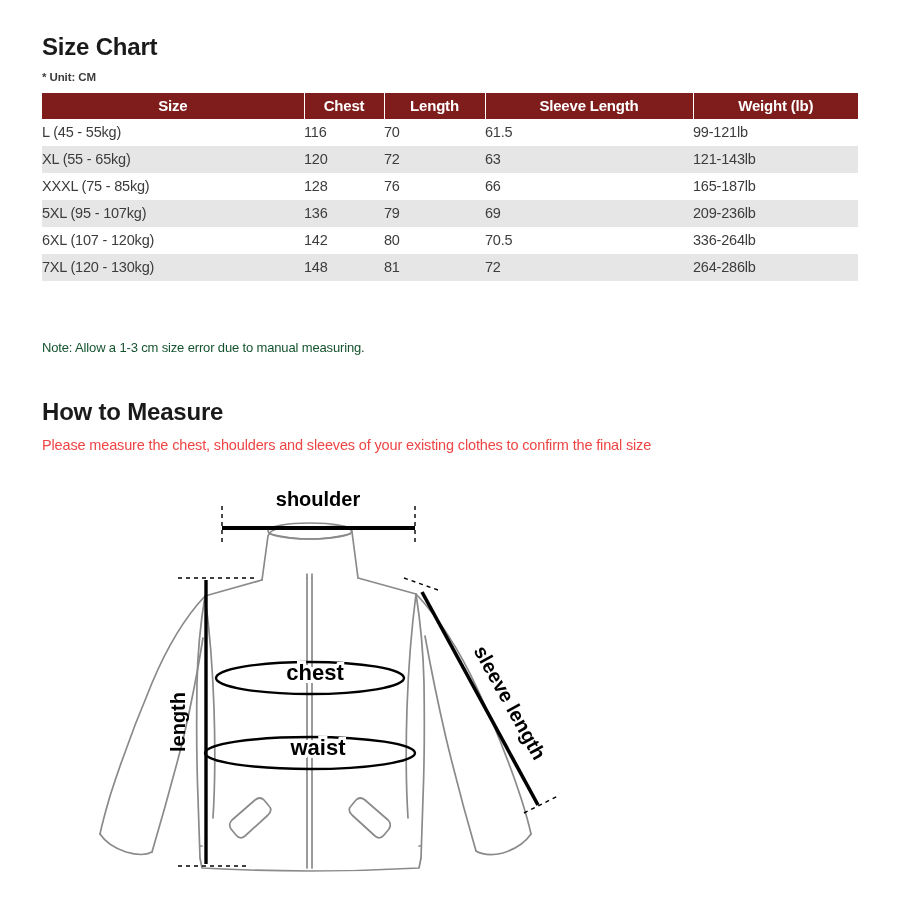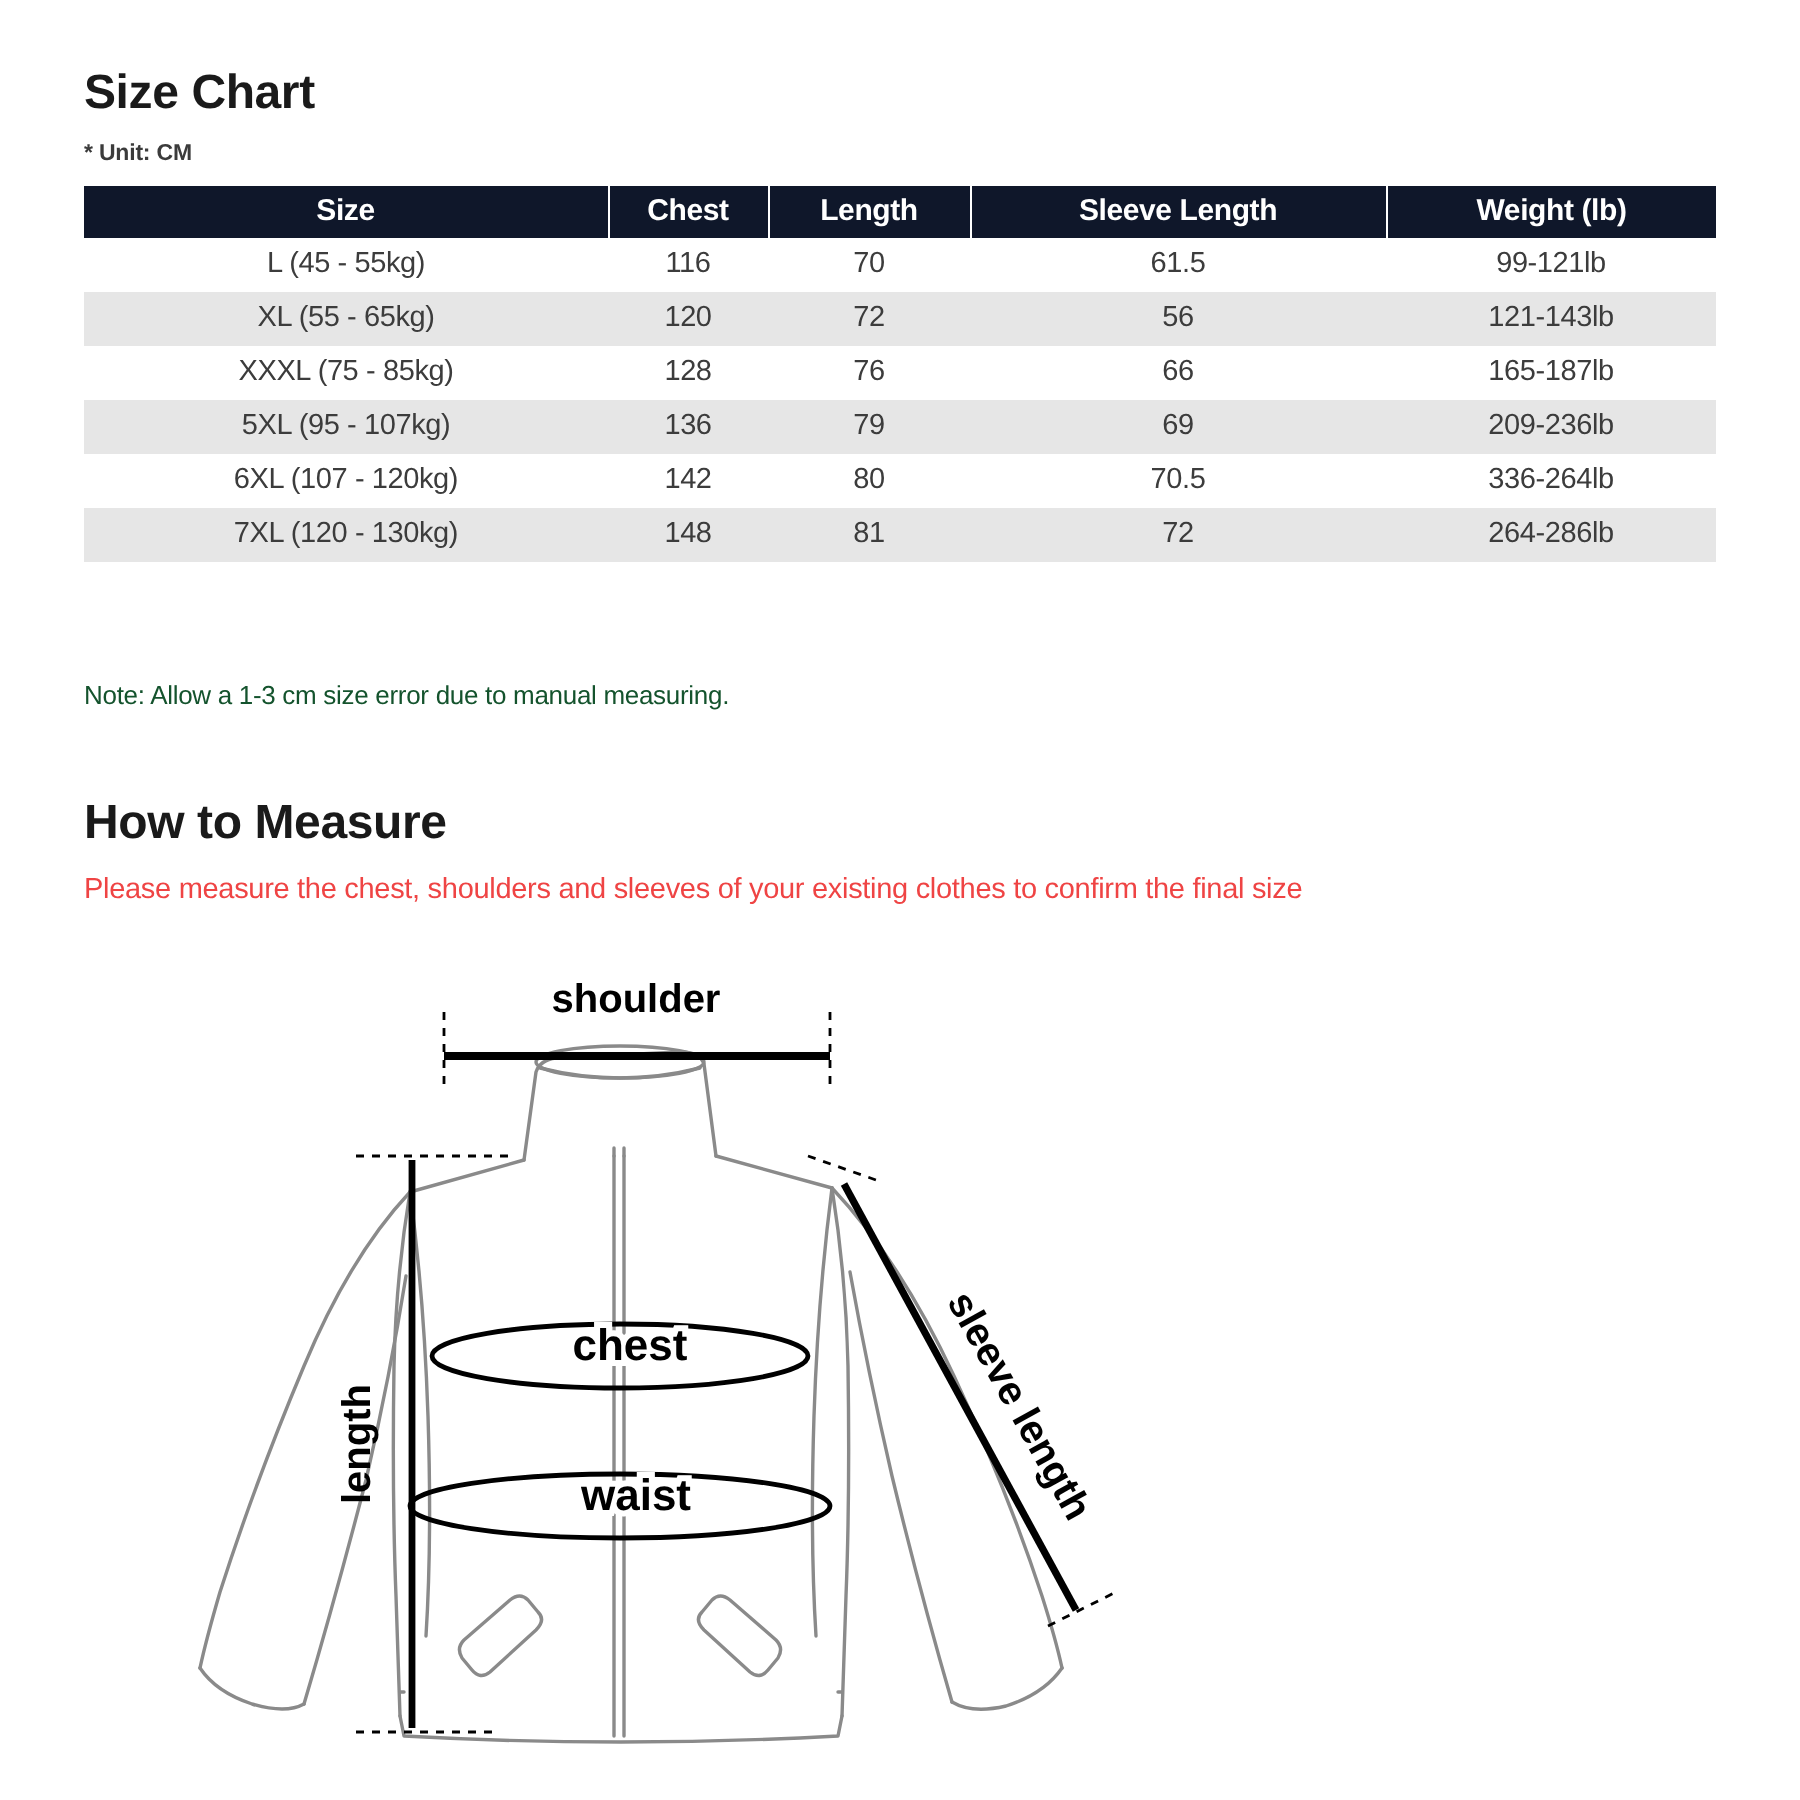--- a/index.html
+++ b/index.html
@@ -71,37 +71,37 @@
   .size-table {
     position: absolute;
     left: 42px;
     top: 93px;
     width: 816px;
     border-collapse: collapse;
     table-layout: fixed;
     font-size: 14.5px;
   }
   .size-table th {
-    background: #0f172a;
+    background: #7f1d1d;
     color: #ffffff;
     font-weight: bold;
     font-size: 15px;
     height: 26px;
     line-height: 26px;
     padding: 0;
     text-align: center;
     letter-spacing: -0.2px;
     border-right: 1px solid #ffffff;
   }
   .size-table th:last-child { border-right: none; }
   .size-table td {
     height: 27px;
     line-height: 27px;
     padding: 0;
-    text-align: center;
+    text-align: left;
     color: #3c3c3c;
     letter-spacing: -0.2px;
     font-size: 14.5px;
   }
   .size-table tbody tr:nth-child(odd)  td { background: #ffffff; }
   .size-table tbody tr:nth-child(even) td { background: #e6e6e6; }
 
   .col-size   { width: 262px; }
   .col-chest  { width: 80px; }
   .col-length { width: 101px; }
@@ -153,21 +153,21 @@
         <td>L (45 - 55kg)</td>
         <td>116</td>
         <td>70</td>
         <td>61.5</td>
         <td>99-121lb</td>
       </tr>
       <tr>
         <td>XL (55 - 65kg)</td>
         <td>120</td>
         <td>72</td>
-        <td>56</td>
+        <td>63</td>
         <td>121-143lb</td>
       </tr>
       <tr>
         <td>XXXL (75 - 85kg)</td>
         <td>128</td>
         <td>76</td>
         <td>66</td>
         <td>165-187lb</td>
       </tr>
       <tr>

